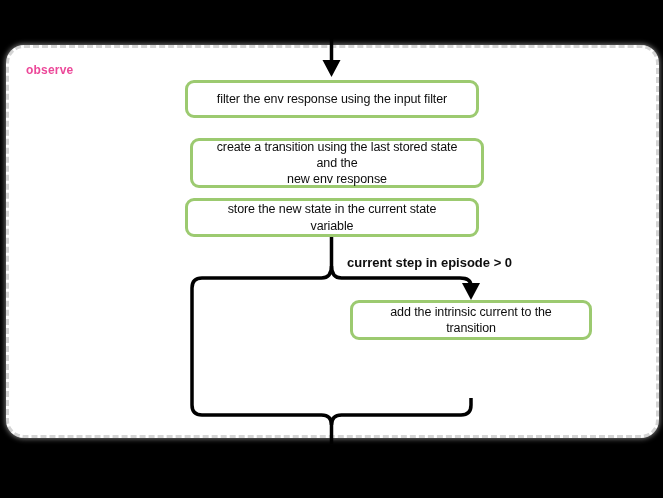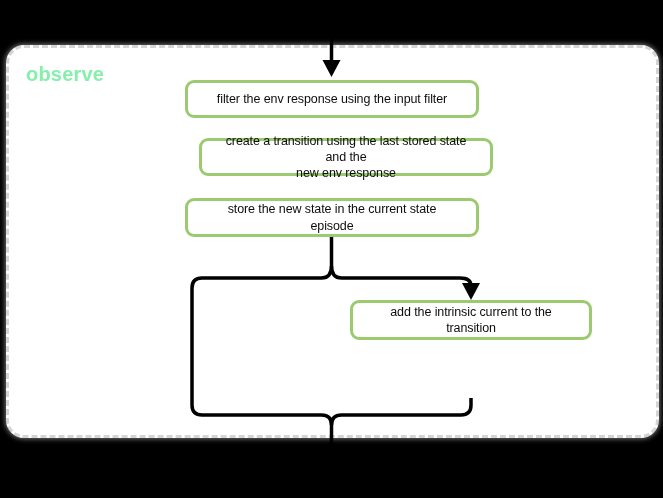--- a/index.html
+++ b/index.html
@@ -7,32 +7,32 @@
     position:relative; width:663px; height:498px; background:#000;
     overflow:hidden; font-family:"Liberation Sans", sans-serif;
   }
   .frame {
     position:absolute; left:6px; top:45px; width:653px; height:393px;
     background:#fff; border:3px dashed #d4d4d4; border-radius:18px;
     box-sizing:border-box; box-shadow:0 0 5px 1px rgba(255,255,255,0.45);
   }
   .title {
     position:absolute; left:26px; top:63px;
-    font-size:20px; font-weight:bold; color:#86efac; letter-spacing:.2px;
+    font-size:12px; font-weight:bold; color:#ec4899; letter-spacing:.2px;
   }
   svg.edges { position:absolute; left:0; top:0; width:663px; height:498px; }
   .node {
     position:absolute; background:#fff; border:3px solid #9cca70;
     border-radius:9px; box-sizing:border-box;
     display:flex; align-items:center; justify-content:center;
     text-align:center; font-size:12.5px; line-height:1.3; color:#0d0d0d;
     padding:2px 22px; white-space:pre-line; letter-spacing:-0.1px;
   }
   .node-1 { left:185px; top:80px;  width:294px; height:38px; }
-  .node-2 { left:199px; top:138px; width:294px; height:38px; }
+  .node-2 { left:190px; top:138px; width:294px; height:50px; }
   .node-3 { left:185px; top:198px; width:294px; height:39px; }
   .node-4 { left:350px; top:300px; width:242px; height:40px; }
   .node-5 { left:350px; top:358px; width:242px; height:40px; }
   .cond-label {
     position:absolute; left:347px; top:255px;
     font-size:13px; font-weight:bold; color:#0d0d0d; white-space:nowrap;
   }
 </style>
 </head>
 <body>
@@ -54,19 +54,20 @@
     <path d="M471 398 V 405 Q471 415 461 415 H 341.5 Q331.5 415 331.5 425" fill="none" stroke-width="3.5" stroke="#000000"></path>
   </svg>
 
   <div class="title">observe</div>
 
   <div class="node node-1">filter the env response using the input filter</div>
 
   <div class="node node-2">create a transition using the last stored state and the
 new env response</div>
 
-  <div class="node node-3">store the new state in the current state episode</div>
+  <div class="node node-3">store the new state in the current state variable</div>
 
+  <div class="cond-label">current step in episode &gt; 0</div>
 
   <div class="node node-4">add the intrinsic current to the transition</div>
 
 
 </div>
 
 </body></html>

